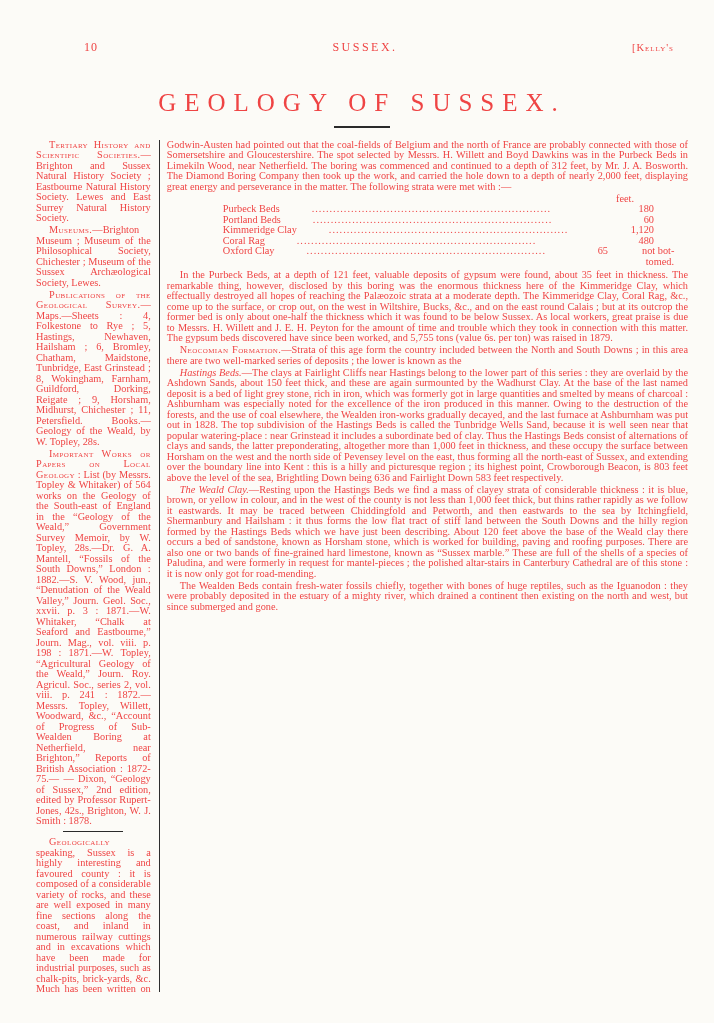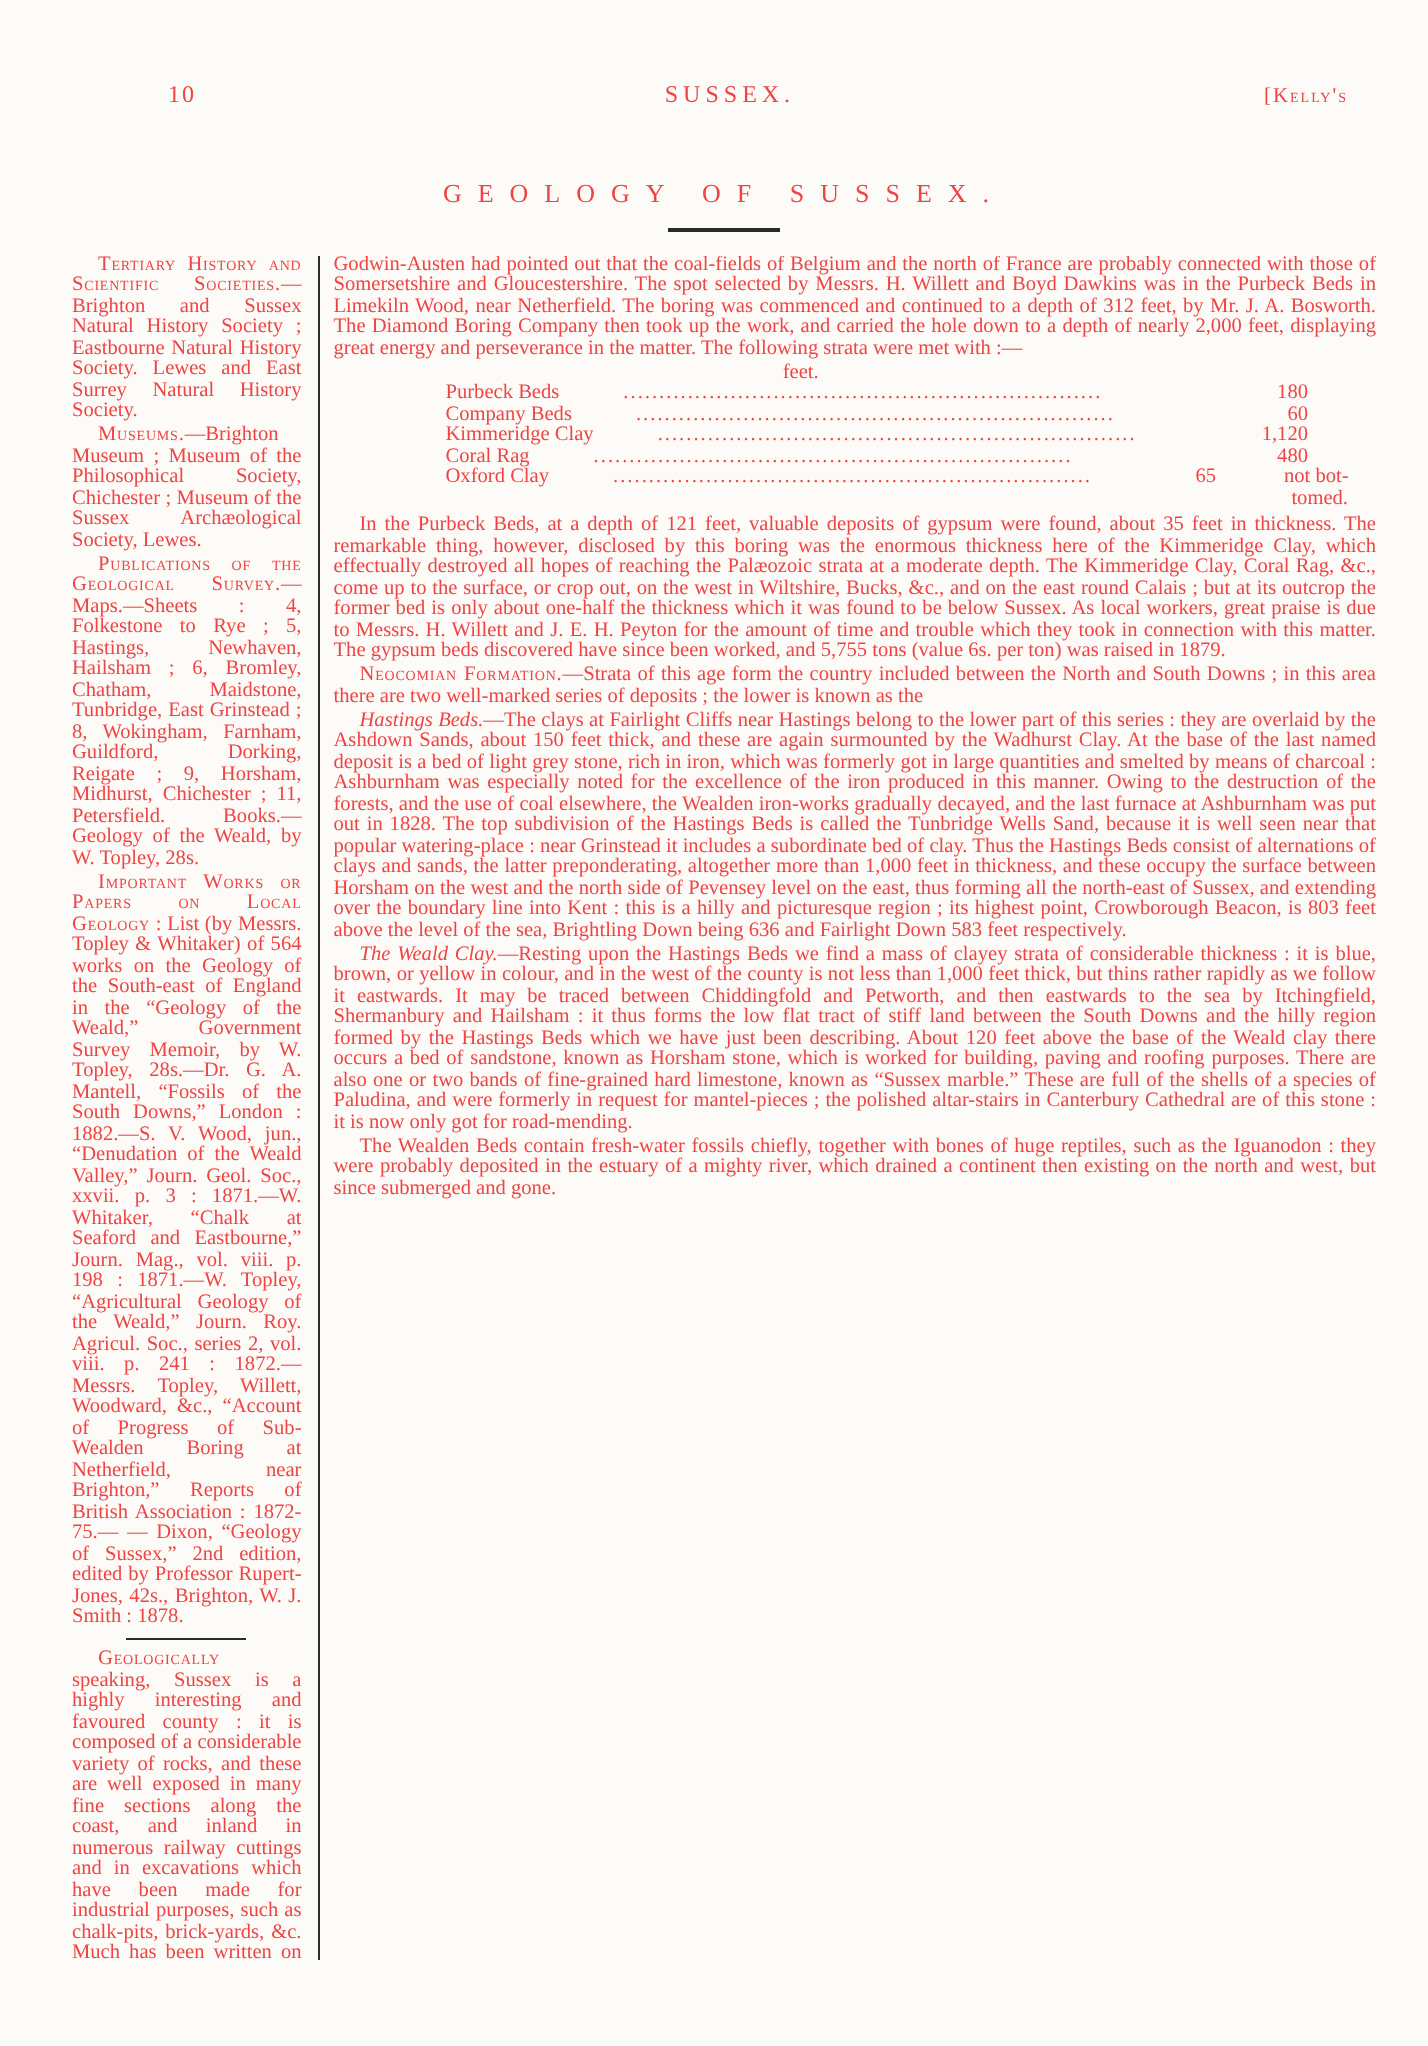--- a/index.html
+++ b/index.html
@@ -20,21 +20,21 @@
     padding:0 14px 0 48px;
   }
   .page-number{font-size:12px;letter-spacing:1px;}
   .running-title{
     flex:1;text-align:center;font-size:12px;letter-spacing:2.5px;
   }
   .corner{font-size:10.5px;font-variant:small-caps;letter-spacing:1px;}
   
   .page-title{
     text-align:center;
-    font-size:13px;
+    font-size:25px;
     font-weight:normal;
     letter-spacing:8px;
     margin:34px 0 0 0;
   }
   .title-rule{
     width:56px;height:1.5px;background:#2a2a2a;
     margin:9px auto 12px auto;
   }
   
   .columns{
@@ -51,21 +51,21 @@
   .col p{margin:0 0 1.5px 0;text-indent:13px;}
   .col p.no-indent{text-indent:0;}
   .lead-sc{font-variant:small-caps;letter-spacing:0.4px;}
   .lead-it{font-style:italic;}
   .sep-rule{
     width:60px;height:1.5px;background:#2a2a2a;
     margin:4px auto 5px auto;
   }
   
   .strata{margin:1px 0 3px 0;}
-  .strata .unit{text-align:center;padding-right:54px;}
+  .strata .unit{text-align:right;padding-right:54px;}
   .srow{display:flex;align-items:baseline;padding-left:56px;gap:30px;}
   .sname{white-space:nowrap;}
   .sleader{flex:1;overflow:hidden;white-space:nowrap;margin:0 2px;}
   .sleader::after{content:"...................................................................";letter-spacing:1px;}
   .sval{width:30px;text-align:right;white-space:nowrap;}
   .snote{width:46px;padding-left:4px;white-space:nowrap;}
   .srow.no-note .sval{margin-right:34px;}
   .note2{text-align:right;padding-right:14px;}
 </style>
 </head>
@@ -95,21 +95,21 @@
     <div class="col">
         <p class="no-indent">Godwin-Austen had pointed out that the coal-fields of Belgium and the north of France are probably connected with those of Somersetshire and Gloucestershire.  The spot selected by Messrs. H. Willett and Boyd Dawkins was in the Purbeck Beds in Limekiln Wood, near Netherfield.  The boring was commenced and continued to a depth of 312 feet, by Mr. J. A. Bosworth.  The Diamond Boring Company then took up the work, and carried the hole down to a depth of nearly 2,000 feet, displaying great energy and perseverance in the matter.  The following strata were met with :—</p>
         <div class="strata">
           <div class="unit">feet.</div>
           <div class="srow no-note">
             <span class="sname">Purbeck Beds</span>
             <span class="sleader"></span>
             <span class="sval">180</span>
           </div>
           <div class="srow no-note">
-            <span class="sname">Company Beds</span>
+            <span class="sname">Portland Beds</span>
             <span class="sleader"></span>
             <span class="sval">60</span>
           </div>
           <div class="srow no-note">
             <span class="sname">Kimmeridge Clay</span>
             <span class="sleader"></span>
             <span class="sval">1,120</span>
           </div>
           <div class="srow no-note">
             <span class="sname">Coral Rag</span>

